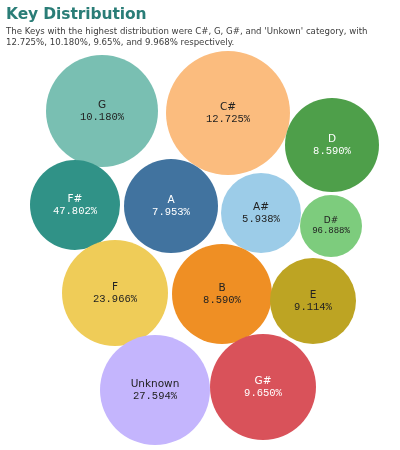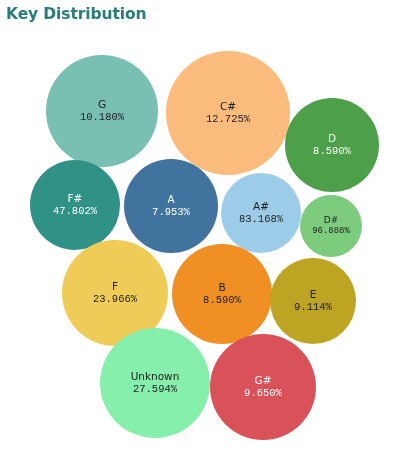--- a/index.html
+++ b/index.html
@@ -73,20 +73,21 @@
     font-family: Liberation Mono, monospace;
   }
 </style>
 </head>
 <body>
 
 <div id="root">
 
   <div class="header">
     <h1 class="chart-title">Key Distribution</h1>
+    <p class="chart-subtitle">The Keys with the highest distribution were  C#, G, G#, and 'Unkown' category, with 12.725%, 10.180%, 9.65%, and 9.968% respectively.</p>
   </div>
 
   <div class="bubble-canvas" id="bubble-canvas">
       <div class="bubble" style="left: 46px; top: 55px; width: 112px; height: 112px; background: rgb(121, 191, 178); color: rgb(34, 34, 34); font-size: 10.5px;">
         <span class="b-label">G</span>
         <span class="b-value">10.180%</span>
       </div>
       <div class="bubble" style="left: 166px; top: 51px; width: 124px; height: 124px; background: rgb(251, 188, 126); color: rgb(34, 34, 34); font-size: 10.5px;">
         <span class="b-label">C#</span>
         <span class="b-value">12.725%</span>
@@ -98,39 +99,39 @@
       <div class="bubble" style="left: 30px; top: 160px; width: 90px; height: 90px; background: rgb(48, 146, 135); color: rgb(255, 255, 255); font-size: 10.5px;">
         <span class="b-label">F#</span>
         <span class="b-value">47.802%</span>
       </div>
       <div class="bubble" style="left: 124px; top: 159px; width: 94px; height: 94px; background: rgb(65, 115, 159); color: rgb(255, 255, 255); font-size: 10.5px;">
         <span class="b-label">A</span>
         <span class="b-value">7.953%</span>
       </div>
       <div class="bubble" style="left: 221px; top: 173px; width: 80px; height: 80px; background: rgb(156, 204, 232); color: rgb(34, 34, 34); font-size: 10.5px;">
         <span class="b-label">A#</span>
-        <span class="b-value">83.168%</span>
+        <span class="b-value">5.938%</span>
       </div>
       <div class="bubble" style="left: 300px; top: 195px; width: 62px; height: 62px; background: rgb(125, 204, 125); color: rgb(34, 34, 34); font-size: 8.99px;">
         <span class="b-label">D#</span>
         <span class="b-value">96.888%</span>
       </div>
       <div class="bubble" style="left: 62px; top: 240px; width: 106px; height: 106px; background: rgb(239, 204, 88); color: rgb(34, 34, 34); font-size: 10.5px;">
         <span class="b-label">F</span>
         <span class="b-value">23.966%</span>
       </div>
       <div class="bubble" style="left: 172px; top: 244px; width: 100px; height: 100px; background: rgb(239, 143, 36); color: rgb(34, 34, 34); font-size: 10.5px;">
         <span class="b-label">B</span>
         <span class="b-value">8.590%</span>
       </div>
       <div class="bubble" style="left: 270px; top: 258px; width: 86px; height: 86px; background: rgb(189, 164, 35); color: rgb(34, 34, 34); font-size: 10.5px;">
         <span class="b-label">E</span>
         <span class="b-value">9.114%</span>
       </div>
-      <div class="bubble" style="left: 100px; top: 328px; width: 110px; height: 110px; background: #86efac; color: rgb(34, 34, 34); font-size: 10.5px;">
+      <div class="bubble" style="left: 100px; top: 335px; width: 110px; height: 110px; background: #c4b5fd; color: rgb(34, 34, 34); font-size: 10.5px;">
         <span class="b-label">Unknown</span>
         <span class="b-value">27.594%</span>
       </div>
       <div class="bubble" style="left: 210px; top: 334px; width: 106px; height: 106px; background: rgb(217, 82, 90); color: rgb(255, 255, 255); font-size: 10.5px;">
         <span class="b-label">G#</span>
         <span class="b-value">9.650%</span>
       </div>
     </div>
 
 </div>

